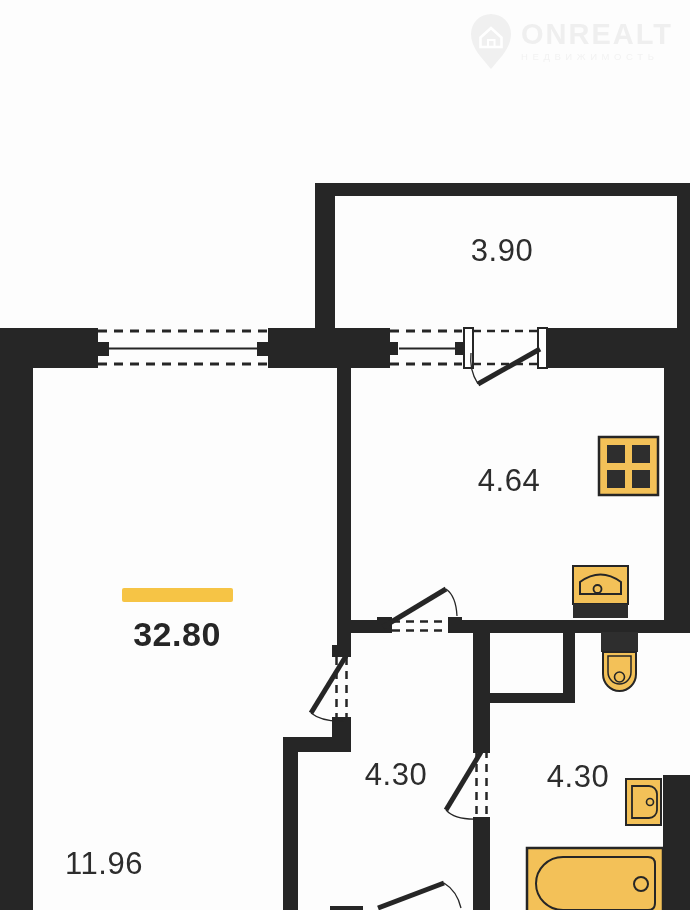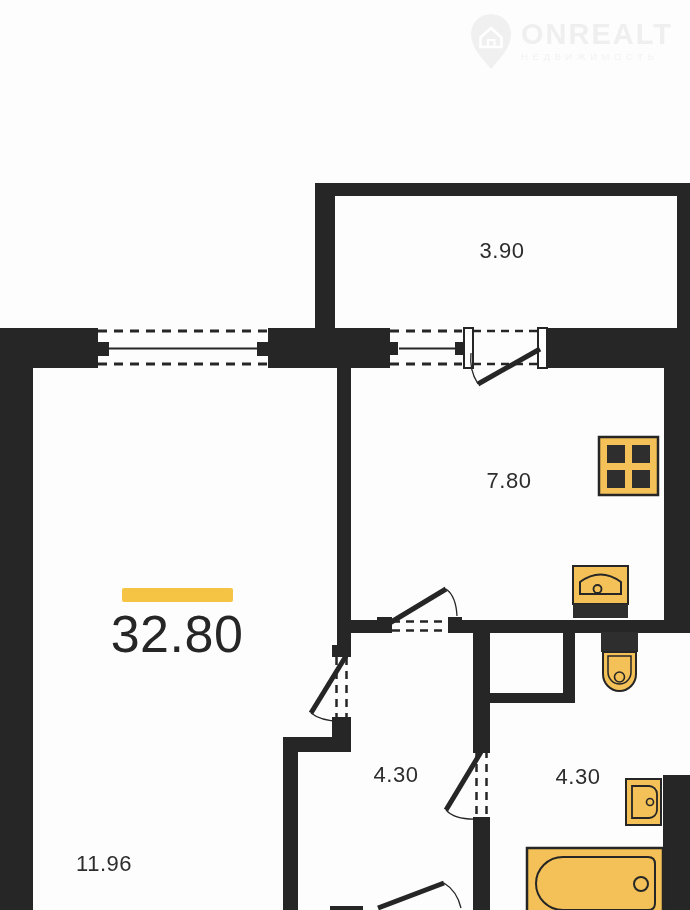--- a/index.html
+++ b/index.html
@@ -11,25 +11,25 @@
   .watermark{
     position:absolute;left:468px;top:12px;display:flex;align-items:center;gap:7px;
     user-select:none;pointer-events:none;
   }
   .wm-text{display:flex;flex-direction:column;line-height:1;}
   .wm-brand{font-size:29px;font-weight:bold;letter-spacing:2px;color:#efefef;}
   .wm-sub{font-size:9.5px;letter-spacing:4.6px;color:#f2f2f2;margin-top:3px;white-space:nowrap;}
   svg.plan{position:absolute;left:0;top:0;}
   .room-label{
     position:absolute;transform:translate(-50%,-50%);
-    font-size:22px;color:#2d2d2d;letter-spacing:0.5px;white-space:nowrap;
+    font-size:31px;color:#2d2d2d;letter-spacing:0.5px;white-space:nowrap;
   }
   .total-label{
     position:absolute;transform:translate(-50%,-50%);
-    font-size:52px;font-weight:normal;color:#262626;letter-spacing:0.5px;text-align:center;
+    font-size:34px;font-weight:bold;color:#262626;letter-spacing:0.5px;text-align:center;
   }
   .total-bar{position:absolute;border-radius:2px;}
 </style>
 </head>
 <body>
 
 <div class="stage">
 
   <div class="watermark">
     <svg width="46" height="58" viewBox="0 0 46 58">
@@ -141,18 +141,18 @@
         <rect x="527" y="848" width="136" height="72" fill="#F3C158" stroke="#262626" stroke-width="2.5"></rect>
         <path d="M563,857 H648 Q655,857 655,864 V903 Q655,910 648,910 H563 A27,26.5 0 0 1 563,857 Z" fill="none" stroke="#262626" stroke-width="2"></path>
         <circle cx="641" cy="884" r="7" fill="none" stroke="#262626" stroke-width="2"></circle>
       </g>
     </svg>
 
   <div class="total-bar" id="total-bar" style="left: 122px; top: 588px; width: 111px; height: 14px; background: rgb(246, 196, 69);"></div>
   <div class="total-label" id="total-label" style="left: 177px; top: 634px;">32.80</div>
 
   <div class="room-label" style="left: 502px; top: 251px;">3.90</div>
-  <div class="room-label" style="left: 509px; top: 481px;">7.80</div>
+  <div class="room-label" style="left: 509px; top: 481px;">4.64</div>
   <div class="room-label" style="left: 396px; top: 775px;">4.30</div>
   <div class="room-label" style="left: 578px; top: 777px;">4.30</div>
   <div class="room-label" style="left: 104px; top: 864px;">11.96</div>
 
 </div>
 
 </body></html>

